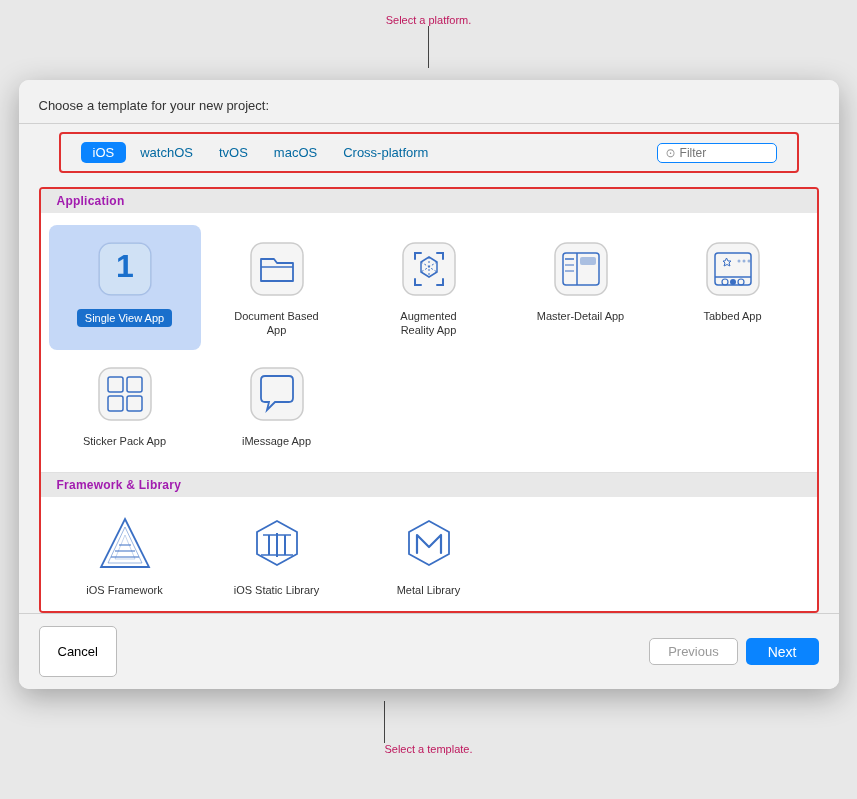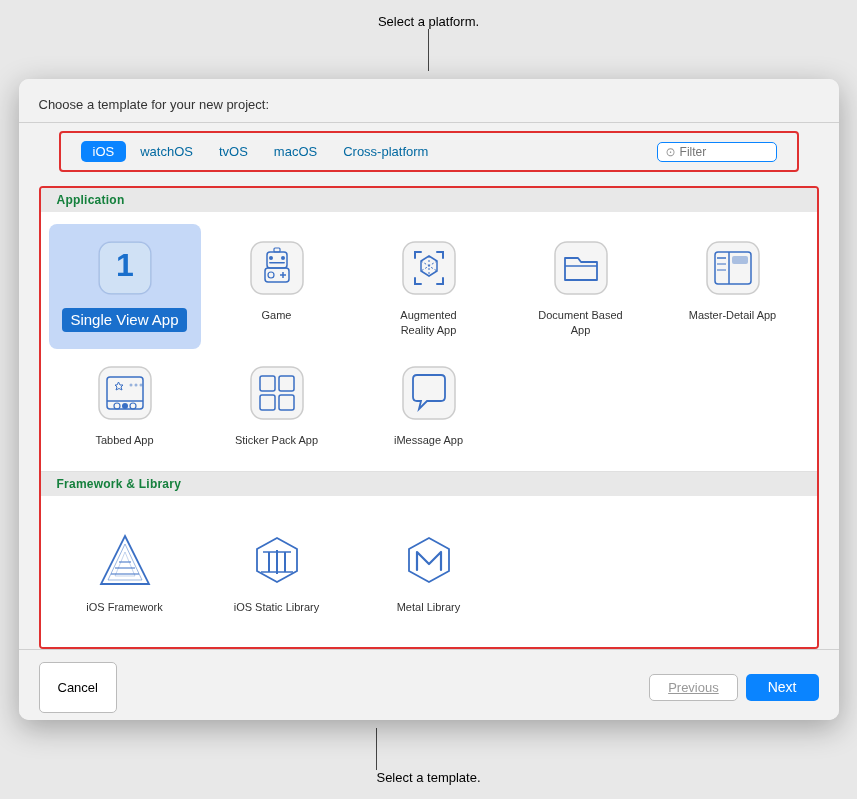--- a/index.html
+++ b/index.html
@@ -8,22 +8,22 @@
       font-family: -apple-system, BlinkMacSystemFont, 'Helvetica Neue', Arial, sans-serif;
       width: 857px;
       height: 799px;
       display: flex;
       flex-direction: column;
       align-items: center;
       justify-content: center;
       position: relative;
     }
     .annotation-text {
-      font-size: 13px;
-      color: #000000;
+      font-size: 11px;
+      color: #be185d;
       white-space: nowrap;
     }
 
     .dialog {
       background: #f2f2f2;
       border-radius: 10px;
       box-shadow: 0 8px 30px rgba(0,0,0,0.3);
       width: 820px;
       overflow: hidden;
       position: relative;
@@ -97,21 +97,21 @@
       border: 2px solid #e03030;
       border-radius: 4px;
       overflow: hidden;
     }
 
     .section-header {
       background: #e8e8e8;
       padding: 5px 16px;
       font-size: 12px;
       font-weight: 700;
-      color: #15803d;
+      color: #a21caf;
       letter-spacing: 0.02em;
     }
 
     .templates-grid {
       display: grid;
       grid-template-columns: repeat(5, 1fr);
       gap: 0;
       padding: 12px 8px;
       background: white;
     }
@@ -146,21 +146,21 @@
     .section-divider {
       height: 1px;
       background: #e0e0e0;
       margin: 0 0;
     }
 
     .framework-grid {
       display: grid;
       grid-template-columns: repeat(5, 1fr);
       gap: 0;
-      padding: 20px 8px;
+      padding: 2px 8px;
       background: white;
     }
 
     .dialog-footer {
       padding: 12px 20px;
       display: flex;
       justify-content: space-between;
       align-items: center;
       background: #f2f2f2;
       border-top: 1px solid #d0d0d0;
@@ -178,21 +178,20 @@
       gap: 8px;
     }
     .btn-previous {
       padding: 5px 18px;
       border-radius: 5px;
       font-size: 13px;
       border: 1px solid #bbb;
       background: white;
       color: #999;
       cursor: pointer;
-      text-decoration: underline;
     }
     .btn-next {
       padding: 5px 22px;
       border-radius: 5px;
       font-size: 14px;
       border: none;
       background: #0a84ff;
       color: white;
       cursor: pointer;
       font-weight: 500;
@@ -268,72 +267,54 @@
 
         <div class="template-item selected">
           <div class="template-icon">
             <svg width="60" height="60" viewBox="0 0 60 60">
               <rect x="4" y="4" width="52" height="52" rx="12" ry="12" fill="#e8f0fb" stroke="#b0c4e8" stroke-width="1.5"></rect>
               <rect x="4" y="4" width="52" height="52" rx="12" ry="12" fill="#4a90d9" opacity="0.15"></rect>
               <text x="30" y="38" text-anchor="middle" font-size="32" font-weight="bold" fill="#1a6fcc">1</text>
             </svg>
           </div>
           <div class="template-label">
-            <div style="background:#1a6fcc; color:white; border-radius:4px; padding:2px 8px; font-size:15px; white-space:nowrap;">Single View App</div>
-          </div>
-        </div>
-
-        <div class="template-item">
-          <div class="template-icon">
-            <svg width="60" height="60" viewBox="0 0 60 60">
-              <rect x="4" y="4" width="52" height="52" rx="12" ry="12" fill="#f5f5f5" stroke="#ccc" stroke-width="1.5"></rect>
-
-              <rect x="20" y="14" width="20" height="16" rx="3" fill="none" stroke="#3a6fc4" stroke-width="1.5"></rect>
-              <circle cx="24" cy="20" r="2" fill="#3a6fc4"></circle>
-              <circle cx="36" cy="20" r="2" fill="#3a6fc4"></circle>
-              <rect x="22" y="24" width="16" height="1.5" rx="1" fill="#3a6fc4"></rect>
-              <rect x="18" y="30" width="24" height="14" rx="3" fill="none" stroke="#3a6fc4" stroke-width="1.5"></rect>
-              <circle cx="24" cy="37" r="3" fill="none" stroke="#3a6fc4" stroke-width="1.2"></circle>
-              <line x1="33" y1="37" x2="39" y2="37" stroke="#3a6fc4" stroke-width="1.5"></line>
-              <line x1="36" y1="34" x2="36" y2="40" stroke="#3a6fc4" stroke-width="1.5"></line>
-              <rect x="27" y="10" width="6" height="4" rx="1" fill="none" stroke="#3a6fc4" stroke-width="1.2"></rect>
-            </svg>
-          </div>
-          <div class="template-label">Game</div>
+            <div style="background:#1a6fcc; color:white; border-radius:4px; padding:2px 8px; font-size:11px; white-space:nowrap;">Single View App</div>
+          </div>
+        </div>
+
+
+        <div class="template-item">
+          <div class="template-icon">
+            <svg width="60" height="60" viewBox="0 0 60 60">
+              <rect x="4" y="4" width="52" height="52" rx="12" ry="12" fill="#f5f5f5" stroke="#ccc" stroke-width="1.5"></rect>
+
+              <path d="M14,24 L14,42 L46,42 L46,24 L30,24 L27,20 L14,20 Z" fill="none" stroke="#3a6fc4" stroke-width="1.8" stroke-linejoin="round"></path>
+              <path d="M14,28 L46,28" stroke="#3a6fc4" stroke-width="1.5"></path>
+            </svg>
+          </div>
+          <div class="template-label">Document Based<br>App</div>
         </div>
 
         <div class="template-item">
           <div class="template-icon">
             <svg width="60" height="60" viewBox="0 0 60 60">
               <rect x="4" y="4" width="52" height="52" rx="12" ry="12" fill="#f5f5f5" stroke="#ccc" stroke-width="1.5"></rect>
 
               <path d="M16,20 L16,14 L22,14" fill="none" stroke="#3a6fc4" stroke-width="2" stroke-linecap="round"></path>
               <path d="M38,14 L44,14 L44,20" fill="none" stroke="#3a6fc4" stroke-width="2" stroke-linecap="round"></path>
               <path d="M16,40 L16,46 L22,46" fill="none" stroke="#3a6fc4" stroke-width="2" stroke-linecap="round"></path>
               <path d="M38,46 L44,46 L44,40" fill="none" stroke="#3a6fc4" stroke-width="2" stroke-linecap="round"></path>
 
               <polygon points="30,18 38,23 38,33 30,38 22,33 22,23" fill="none" stroke="#3a6fc4" stroke-width="1.5"></polygon>
               <line x1="30" y1="18" x2="30" y2="38" stroke="#3a6fc4" stroke-width="1" stroke-dasharray="2,2"></line>
               <line x1="22" y1="23" x2="38" y2="33" stroke="#3a6fc4" stroke-width="1" stroke-dasharray="2,2"></line>
               <line x1="38" y1="23" x2="22" y2="33" stroke="#3a6fc4" stroke-width="1" stroke-dasharray="2,2"></line>
             </svg>
           </div>
           <div class="template-label">Augmented<br>Reality App</div>
-        </div>
-
-        <div class="template-item">
-          <div class="template-icon">
-            <svg width="60" height="60" viewBox="0 0 60 60">
-              <rect x="4" y="4" width="52" height="52" rx="12" ry="12" fill="#f5f5f5" stroke="#ccc" stroke-width="1.5"></rect>
-
-              <path d="M14,24 L14,42 L46,42 L46,24 L30,24 L27,20 L14,20 Z" fill="none" stroke="#3a6fc4" stroke-width="1.8" stroke-linejoin="round"></path>
-              <path d="M14,28 L46,28" stroke="#3a6fc4" stroke-width="1.5"></path>
-            </svg>
-          </div>
-          <div class="template-label">Document Based<br>App</div>
         </div>
 
         <div class="template-item">
           <div class="template-icon">
             <svg width="60" height="60" viewBox="0 0 60 60">
               <rect x="4" y="4" width="52" height="52" rx="12" ry="12" fill="#f5f5f5" stroke="#ccc" stroke-width="1.5"></rect>
 
               <rect x="12" y="14" width="36" height="32" rx="3" fill="none" stroke="#3a6fc4" stroke-width="1.5"></rect>
               <line x1="26" y1="14" x2="26" y2="46" stroke="#3a6fc4" stroke-width="1.5"></line>
               <rect x="29" y="18" width="16" height="8" rx="2" fill="#3a6fc4" opacity="0.4"></rect>

